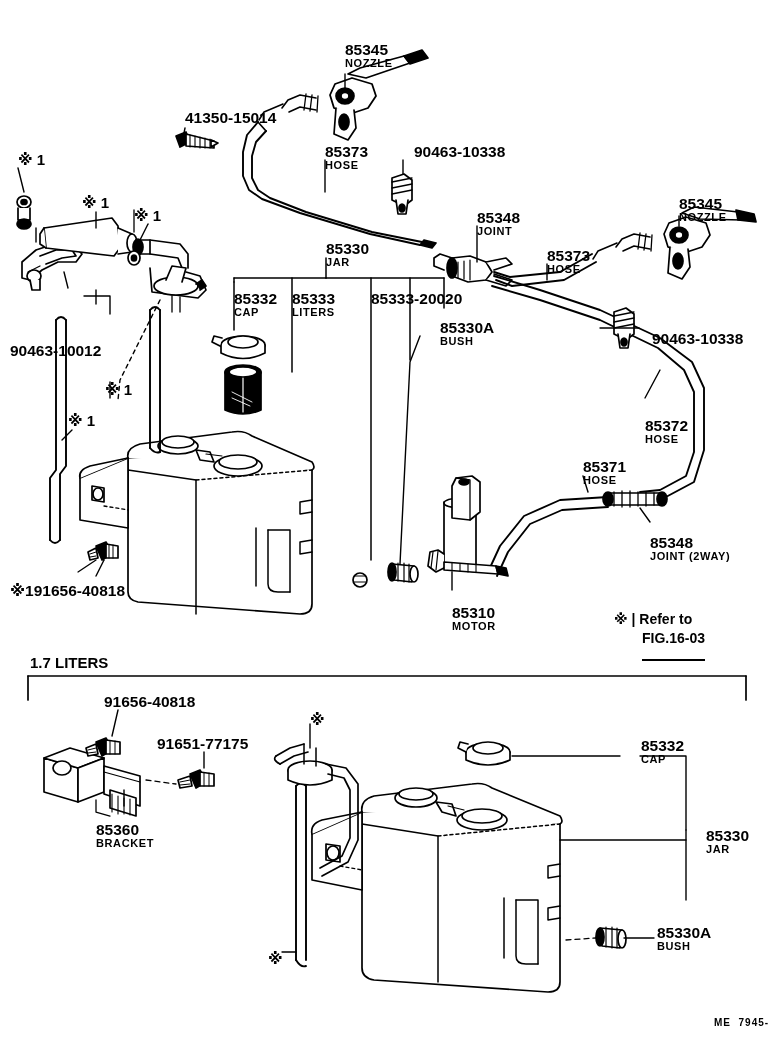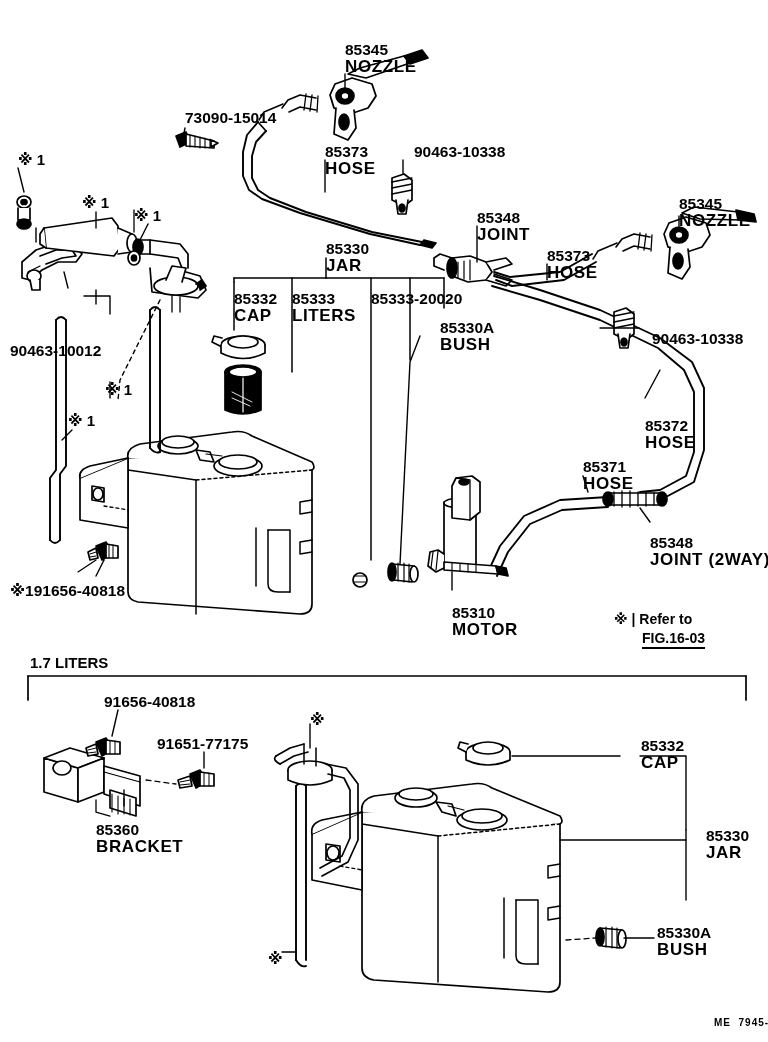--- a/index.html
+++ b/index.html
@@ -5,21 +5,21 @@
 <style>
   html,body{margin:0;padding:0;background:#fff;}
   body{width:768px;height:1042px;position:relative;overflow:hidden;
        font-family:"Liberation Sans","DejaVu Sans",sans-serif;color:#000;}
   #sheet{position:absolute;left:0;top:0;width:768px;height:1042px;}
   svg{position:absolute;left:0;top:0;width:768px;height:1042px;}
   .lbl{position:absolute;white-space:pre;line-height:1.0;
        font-family:"Liberation Sans","DejaVu Sans",sans-serif;
        font-weight:700;letter-spacing:0px;}
   .num{font-size:15.5px;}
-  .sub{font-size:17px;letter-spacing:0.6px;}
+  .sub{font-size:11px;letter-spacing:0.6px;}
   .lft{text-align:left;}
   .sect{font-size:15px;font-weight:700;}
   .foot{font-size:10px;font-weight:700;letter-spacing:1px;}
   .ref{font-size:14px;font-weight:700;}
   .star{font-size:15px;font-weight:700;}
 </style>
 </head>
 <body>
 
 <div id="sheet">
@@ -362,21 +362,21 @@
     <path d="M686 830 L686 900"></path>
     <path d="M310 724 L310 748"></path>
     <path d="M282 952 L296 952"></path>
   </g>
 
   </g>
 </svg>
 
 <div id="labels">
       <div class="lbl lft" style="left: 345px; top: 42px;"><div class="num">85345</div><div class="sub">NOZZLE</div></div>
-      <div class="lbl lft" style="left: 185px; top: 110px;"><div class="num">73090-15014</div></div>
+      <div class="lbl lft" style="left: 185px; top: 110px;"><div class="num">41350-15014</div></div>
       <div class="lbl lft" style="left: 325px; top: 144px;"><div class="num">85373</div><div class="sub">HOSE</div></div>
       <div class="lbl lft" style="left: 414px; top: 144px;"><div class="num">90463-10338</div></div>
       <div class="lbl lft" style="left: 679px; top: 196px;"><div class="num">85345</div><div class="sub">NOZZLE</div></div>
       <div class="lbl lft" style="left: 477px; top: 210px;"><div class="num">85348</div><div class="sub">JOINT</div></div>
       <div class="lbl lft" style="left: 547px; top: 248px;"><div class="num">85373</div><div class="sub">HOSE</div></div>
       <div class="lbl lft" style="left: 326px; top: 241px;"><div class="num">85330</div><div class="sub">JAR</div></div>
       <div class="lbl lft" style="left: 234px; top: 291px;"><div class="num">85332</div><div class="sub">CAP</div></div>
       <div class="lbl lft" style="left: 292px; top: 291px;"><div class="num">85333</div><div class="sub">LITERS</div></div>
       <div class="lbl lft" style="left: 371px; top: 291px;"><div class="num">85333-20020</div></div>
       <div class="lbl lft" style="left: 440px; top: 320px;"><div class="num">85330A</div><div class="sub">BUSH</div></div>
@@ -398,17 +398,17 @@
       <div class="lbl star" style="left: 134px; top: 208px;">※ 1</div>
       <div class="lbl star" style="left: 105px; top: 382px;">※ 1</div>
       <div class="lbl star" style="left: 68px; top: 413px;">※ 1</div>
       <div class="lbl star" style="left: 310px; top: 712px;">※</div>
       <div class="lbl star" style="left: 268px; top: 951px;">※</div>
     </div>
 
 <div class="lbl sect" style="left:30px;top:655px;">1.7 LITERS</div>
 
 <div class="lbl ref" style="left:614px;top:612px;">※ | Refer to</div>
-<div class="lbl ref" style="left:642px;top:631px;border-bottom:2.5px solid #000;padding-bottom:2px;">FIG.16-03</div>
+<div class="lbl ref" style="left:642px;top:631px;border-bottom:2.5px solid #000;padding-bottom:14px;">FIG.16-03</div>
 
 <div class="lbl foot" style="left:686px;top:1018px;padding-left:28px;">ME  7945-B</div>
 
 </div>
 
 </body></html>

